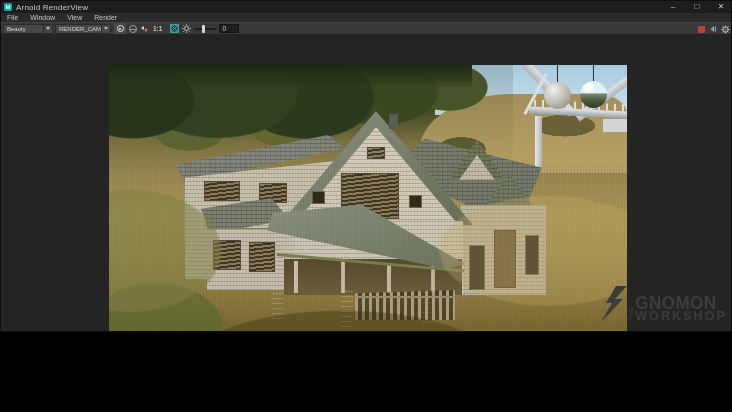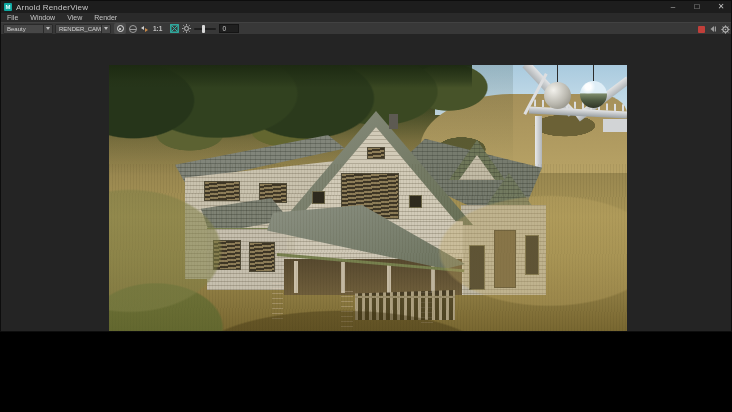--- a/index.html
+++ b/index.html
@@ -239,14 +239,24 @@
       <div class="abs vignette"></div>
     </div>
   </div>
 
   <div class="statusbar">
     <span class="status-text">00:01:20 | 1920x1080 (70%) | RENDER_CAMShape  | samples 2/1/1/1/1/1 | 2606.06 MB</span>
     <span class="log-btn"></span>
   </div>
   <div class="bottomstrip"></div>
 
+  <div class="watermark">
+    <svg width="26" height="36" viewBox="0 0 26 36">
+      <path d="M15 0 L5 17 L11 17 L0 36 L22 13 L14 13 L26 0 Z" fill="#3c3c3c"></path>
+    </svg>
+    <span class="wm-the">THE</span>
+    <span class="wm-text">
+      <span class="wm-big">GNOMON</span>
+      <span class="wm-small">WORKSHOP</span>
+    </span>
+  </div>
 
 </div>
 
 </body></html>

